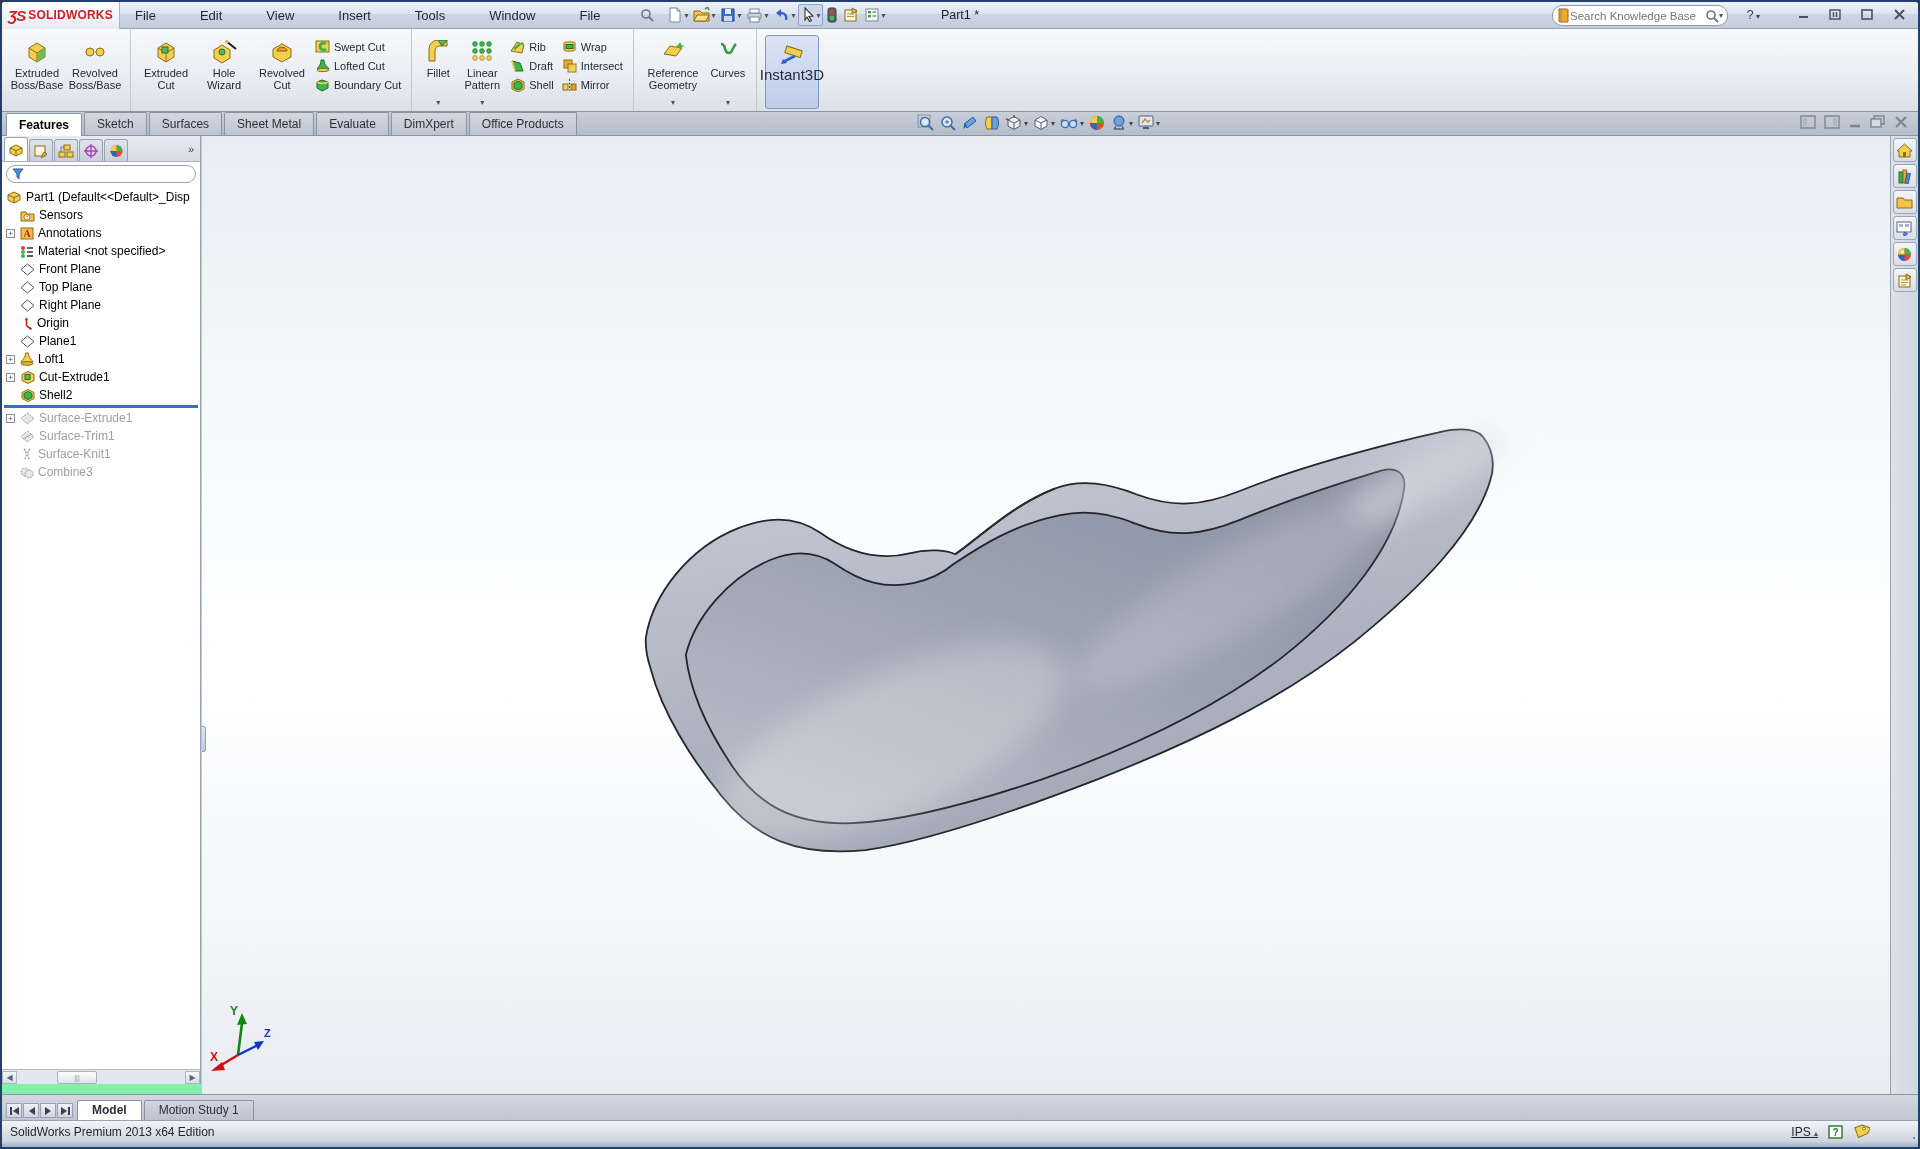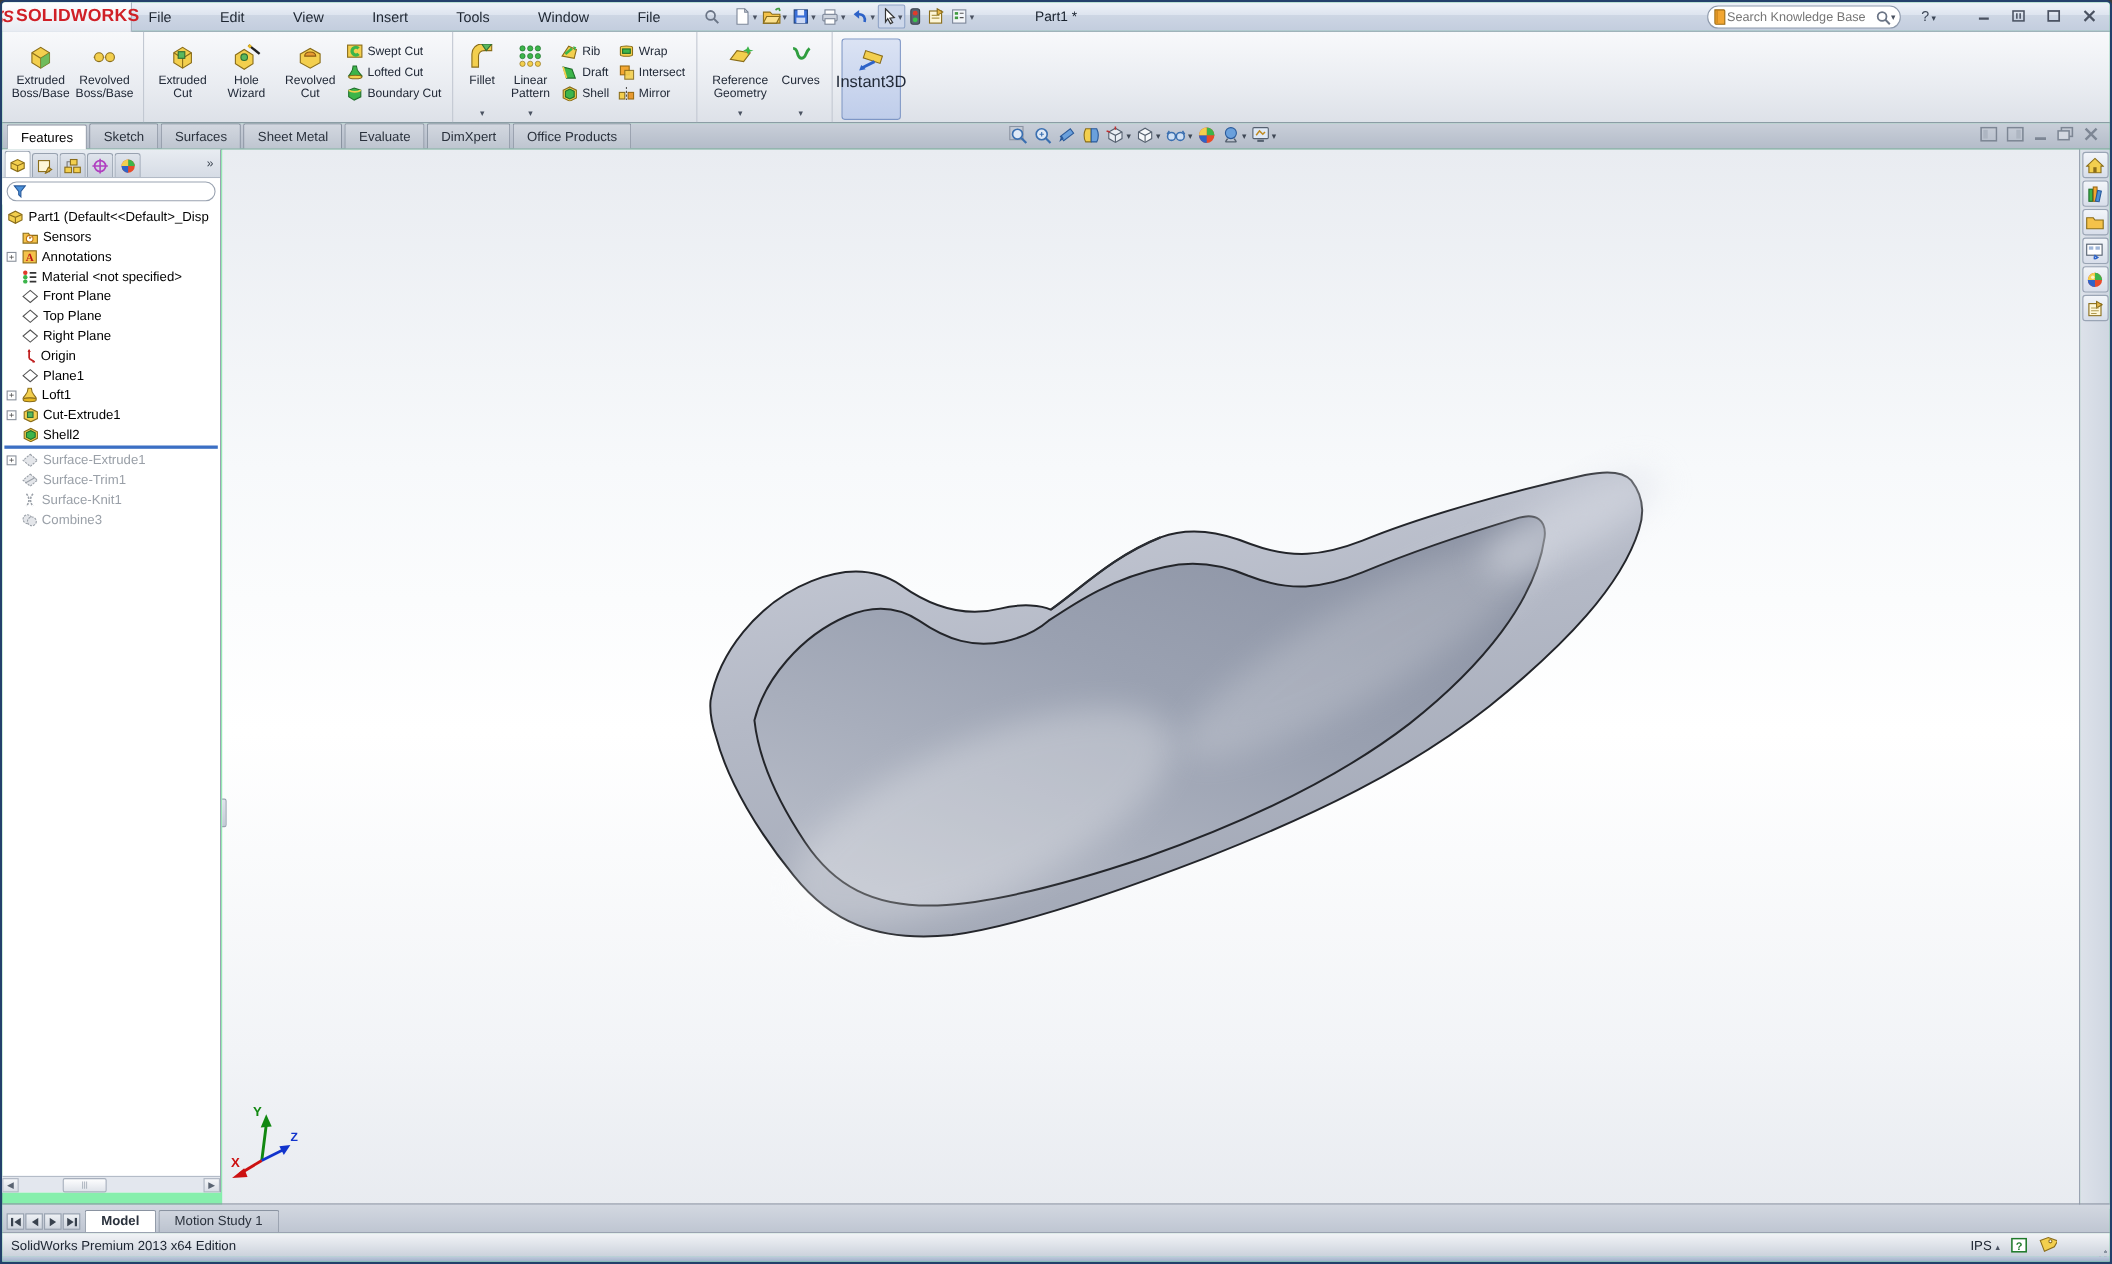--- a/index.html
+++ b/index.html
@@ -6,21 +6,21 @@
   html,body { width:1920px; height:1149px; font-family:"Liberation Sans",sans-serif; background:#3a3a3a; }
   .app { position:absolute; inset:0; border:2px solid #23406b; border-radius:5px 5px 0 0; overflow:hidden;
          background:#86efac; }
   
   .titlebar { position:absolute; left:0; top:0; right:0; height:27px;
     background:linear-gradient(#eef2f8 0%, #dde4ef 45%, #cdd6e4 46%, #c3cdde 100%);
     border-bottom:1px solid #98a3b4; display:flex; align-items:center; }
   .logo { width:118px; height:27px; background:linear-gradient(#ffffff,#e7ebf2);
     border-right:1px solid #aab4c2; display:flex; align-items:center; justify-content:center; gap:3px; }
   .logo .mark { color:#d02027; font-weight:bold; font-style:italic; font-size:15px; letter-spacing:-1px; }
-  .logo .word { color:#d02027; font-weight:bold; font-size:16px; letter-spacing:.2px; }
+  .logo .word { color:#d02027; font-weight:bold; font-size:12px; letter-spacing:.2px; }
   .menus { display:flex; align-items:center; margin-left:6px;gap:26px; }
   .mi { font-size:13px; color:#1d2530; padding:4px 9px; cursor:default; }
   .pin { width:16px; height:16px; margin:0 4px; }
   .qa-bar { display:flex; align-items:center; margin-left:6px; gap:1px; }
   .qa { display:flex; align-items:center; height:22px; padding:0 2px; border-radius:2px; }
   .qa .dd { font-size:8px; color:#4a5261; margin-left:1px; }
   .qa.sel { background:#cdd7ea; border:1px solid #8fa3c6; }
   .title-center { position:absolute; left:50%; transform:translateX(-50%); font-size:12.5px; color:#17202c; }
   .search-kb { position:absolute; right:190px; top:3px; width:176px; height:21px; background:#fff;
     border:1px solid #8d99ab; border-radius:10px; display:flex; align-items:center; padding:0 4px; }
@@ -43,21 +43,21 @@
   .garrow { position:absolute; bottom:2px; font-size:8px; color:#4a5261; }
   .instant3d { margin:2px 2px; width:54px; border:1px solid #7d96c6; border-radius:3px;
     background:linear-gradient(#dbe3f4,#bfcdea); display:flex; flex-direction:column; align-items:center;
     font-size:15px; color:#222a38; padding-top:8px; }
   
   .tabband { position:absolute; left:0; top:110px; right:0; height:24px;
     background:linear-gradient(#c9cfd9,#b4bcc9); border-bottom:1px solid #8b94a3; }
   .tabs { position:absolute; left:4px; bottom:0; display:flex; }
   .tab { font-size:12px; color:#2a313c; padding:4px 12px 3px; border:1px solid #8a93a1; border-bottom:none;
     background:linear-gradient(#d3d8e0,#bec5d0); margin-right:2px; border-radius:2px 2px 0 0; }
-  .tab.active { background:#fff; font-weight:normal; color:#000; position:relative; top:1px; padding-bottom:4px; }
+  .tab.active { background:#fff; font-weight:bold; color:#000; position:relative; top:1px; padding-bottom:4px; }
   .headsup { position:absolute; left:915px; top:2px; display:flex; align-items:center; gap:4px; }
   .hu { display:flex; align-items:center; gap:1px; }
   .hu .dd { font-size:8px; color:#3e4754; }
   .docbtns { position:absolute; right:10px; top:3px; display:flex; gap:8px; align-items:center; }
   
   .fpanel { position:absolute; left:0; top:134px; width:199px; bottom:63px; background:#fff;
     border-right:1px solid #9aa3b1; display:flex; flex-direction:column; }
   .ptabs { height:26px; background:linear-gradient(#e8ecf2,#d6dce5); border-bottom:1px solid #aab3c0;
     display:flex; align-items:flex-end; padding-left:2px; }
   .ptab { width:24px; height:22px; border:1px solid #98a2b0; border-bottom:none; border-radius:3px 3px 0 0;
@@ -96,21 +96,21 @@
   .mbtns { display:flex; gap:1px; margin:0 4px 2px 4px; }
   .mbtn { width:16px; height:15px; border:1px solid #98a2b0; background:linear-gradient(#eef1f5,#cfd5de);
     font-size:7px; color:#39424e; display:flex; align-items:center; justify-content:center; gap:0; }
   .btab { font-size:12px; color:#2a313c; padding:2px 14px 3px; border:1px solid #8a93a1; border-bottom:none;
     background:linear-gradient(#d0d5de,#bcc3cf); margin-right:2px; border-radius:2px 2px 0 0; }
   .btab.active { background:#fff; font-weight:bold; }
   
   .statusbar { position:absolute; left:0; right:0; bottom:5px; height:22px;
     background:linear-gradient(#f2f4f7,#ccd2dc); border-top:1px solid #9aa3b1;
     display:flex; align-items:center; font-size:12px; color:#1c2430; padding:0 8px; }
-  .status-right { margin-left:auto; display:flex; align-items:flex-end; gap:10px; }
+  .status-right { margin-left:auto; display:flex; align-items:flex-end; gap:10px;text-decoration:underline; }
   .units { font-size:12px; color:#1c2430; }
   .grip { position:absolute; right:2px; bottom:2px; width:12px; height:12px;
     background:
       radial-gradient(circle at 10px 10px,#8a93a1 1.2px,transparent 1.4px),
       radial-gradient(circle at 10px 5px,#8a93a1 1.2px,transparent 1.4px),
       radial-gradient(circle at 5px 10px,#8a93a1 1.2px,transparent 1.4px); }
   .frame-bottom { position:absolute; left:0; right:0; bottom:0; height:5px; background:linear-gradient(#c3cdde,#9fb0c9); }
   svg { display:block; }
 </style>
 </head>

